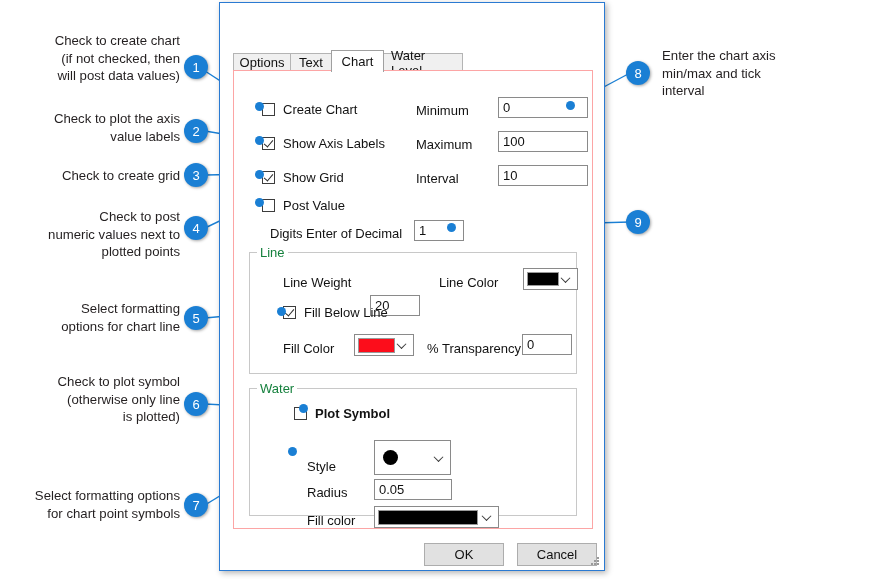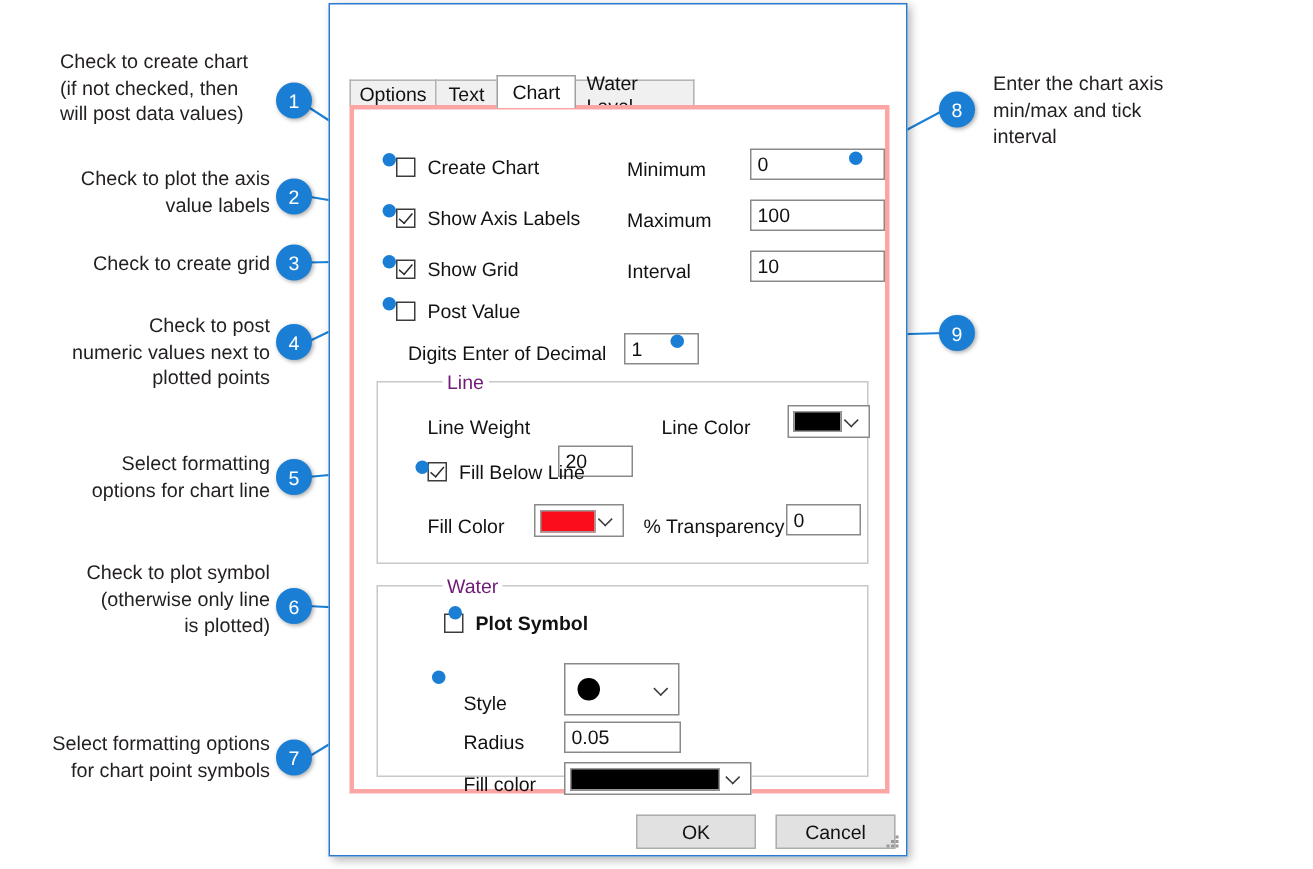--- a/index.html
+++ b/index.html
@@ -65,21 +65,21 @@
     background: #ffffff;
     border-color: #a0a0a0;
     z-index: 3;
   }
 
   .tabpage {
     position: absolute;
     left: 13px; top: 67px;
     width: 360px; height: 459px;
     background: #ffffff;
-    border: 3px solid #fca5a5;
+    border: 1px solid #fca5a5;
     box-sizing: border-box;
   }
 
   
   .cb-row { position: absolute; display:flex; align-items:center; }
   .checkbox {
     width: 13px; height: 13px;
     border: 1px solid #3c3c3c;
     background: #fff; box-sizing: border-box;
     position: relative;
@@ -109,21 +109,21 @@
   }
 
   .groupbox {
     position: absolute;
     border: 1px solid #c8c8c8;
     box-sizing: border-box;
   }
   .groupbox > .gb-title {
     position: absolute; top: -8px; left: 7px;
     background: #ffffff; padding: 0 3px;
-    font-size: 13px; color: #701a75; margin-left: 36px;
+    font-size: 13px; color: #15803d;
   }
 
   .combo {
     position: absolute;
     background: #fff;
     border: 1px solid #8a8a8a;
     box-sizing: border-box;
     display: flex; align-items: center;
   }
   .combo .swatch {
@@ -201,21 +201,21 @@
 
     <line x1="205" y1="404" x2="303" y2="409" stroke="#1a7fd4" stroke-width="1.4"></line>
 
     <line x1="205" y1="505" x2="292" y2="452" stroke="#1a7fd4" stroke-width="1.4"></line>
 
     <line x1="630" y1="73" x2="570" y2="105" stroke="#1a7fd4" stroke-width="1.4"></line>
 
     <line x1="630" y1="222" x2="451" y2="227" stroke="#1a7fd4" stroke-width="1.4"></line>
   </svg>
 
-  <div class="callout-text" style="left:40px; top:32px; width:140px; text-align:left;">Check to create chart
+  <div class="callout-text" style="left:40px; top:32px; width:140px; text-align:right;">Check to create chart
 (if not checked, then
 will post data values)</div>
   <div class="callout-num" style="left:184px; top:55px;">1</div>
 
   <div class="callout-text" style="left:30px; top:110px; width:150px; text-align:right;">Check to plot the axis
 value labels</div>
   <div class="callout-num" style="left:184px; top:119px;">2</div>
 
   <div class="callout-text" style="left:30px; top:167px; width:150px; text-align:right;">Check to create grid</div>
   <div class="callout-num" style="left:184px; top:163px;">3</div>

